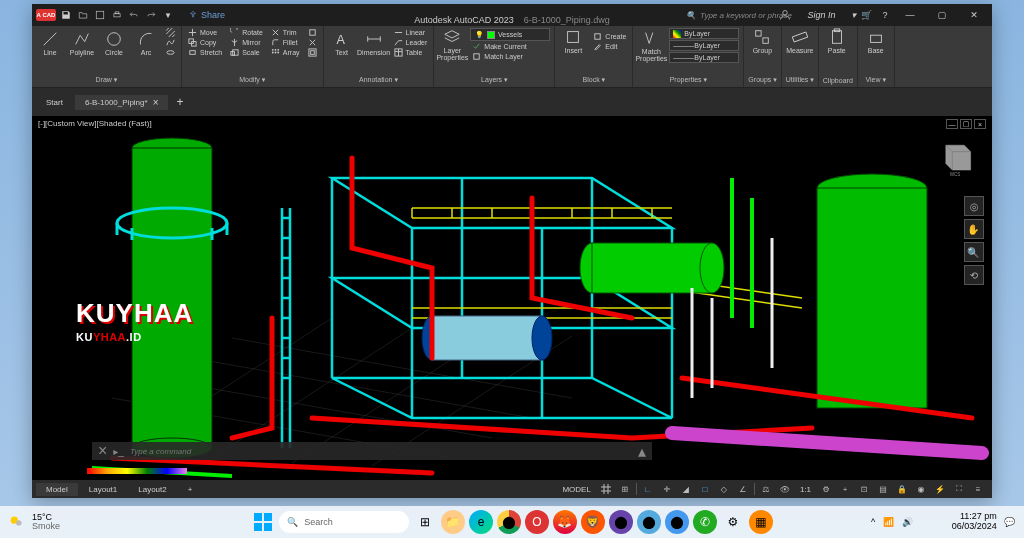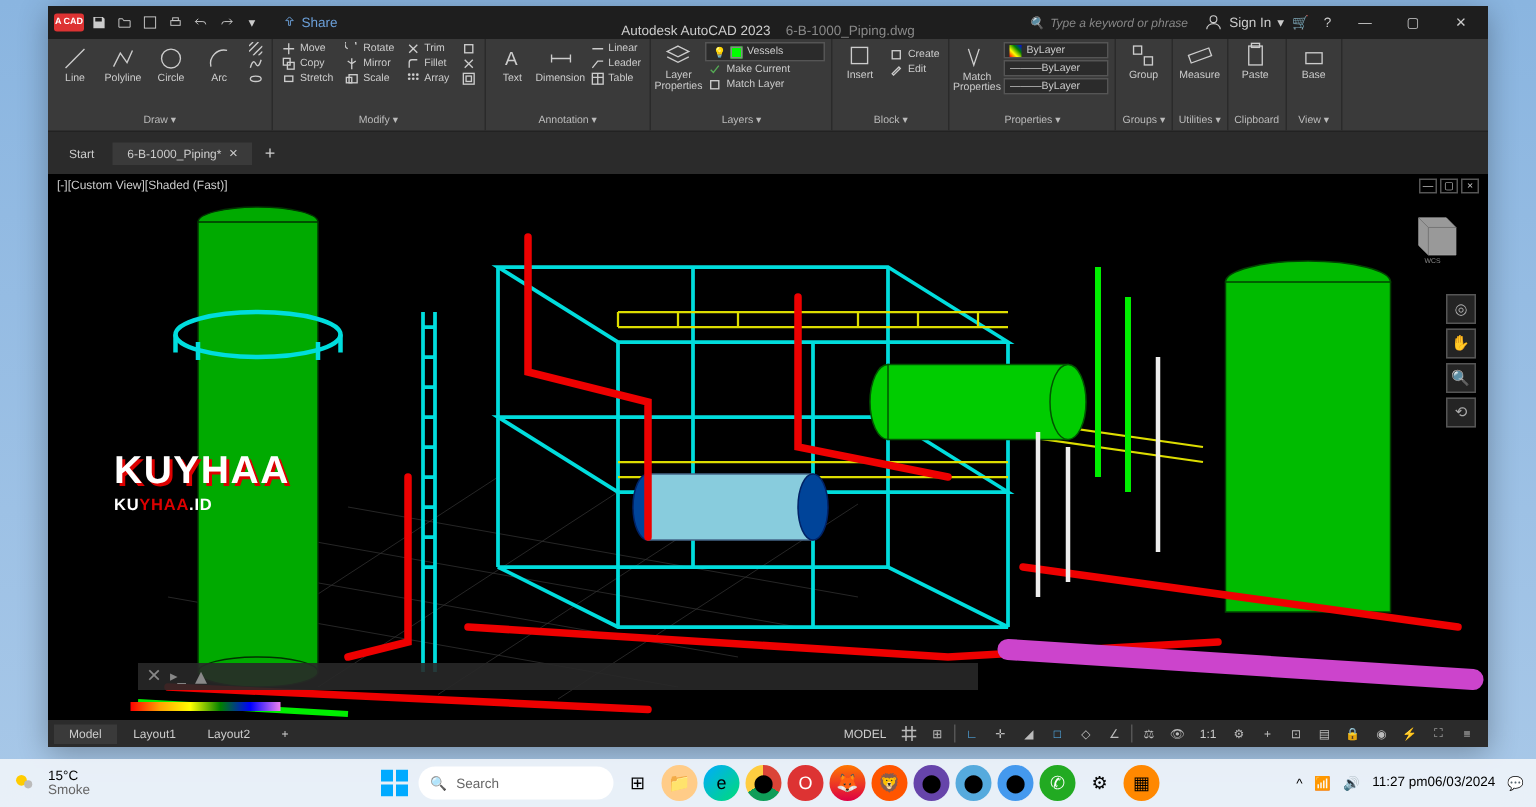--- a/index.html
+++ b/index.html
@@ -9,21 +9,21 @@
 
 .titlebar { height: 22px; background: #1e1e1e; display: flex; align-items: center; color: #ccc; font-size: 9px; position: relative; }
 .titlebar-left { display: flex; align-items: center; gap: 3px; padding-left: 4px; }
 .app-icon { width: 20px; height: 12px; background: #d33; border-radius: 2px; display: flex; align-items: center; justify-content: center; font-size: 6px; font-weight: bold; color: #fff; }
 .qat-icon { width: 14px; height: 14px; display: flex; align-items: center; justify-content: center; color: #ccc; cursor: pointer; }
 .qat-icon svg { width: 10px; height: 10px; }
 .share-btn { display: flex; align-items: center; gap: 3px; padding: 2px 6px; color: #6b9fd8; font-size: 9px; cursor: pointer; margin-left: 4px; }
 .titlebar-center { position: absolute; left: 50%; transform: translateX(-50%); display: flex; gap: 10px; font-size: 9px; margin-top: 10px; }
 .search-box { position: absolute; right: 200px; display: flex; align-items: center; gap: 4px; font-size: 8px; color: #888; font-style: italic; }
 .titlebar-right { margin-left: auto; display: flex; align-items: center; gap: 4px; padding-right: 4px; }
-.signin { display: flex; align-items: center; gap: 4px; font-size: 9px; cursor: pointer; }
+.signin { display: flex; align-items: center; gap: 16px; font-size: 9px; cursor: pointer; font-style: italic; }
 .win-btn { width: 28px; height: 18px; display: flex; align-items: center; justify-content: center; cursor: pointer; color: #ccc; }
 
 .menubar { height: 16px; background: #2b2b2b; display: flex; padding-left: 4px; gap: 2px; }
 .menu-tab { padding: 1px 8px; font-size: 9px; color: #ccc; cursor: pointer; }
 .menu-tab.active { background: #3b5a78; color: #fff; }
 
 .ribbon { height: 62px; background: #3a3a3a; display: flex; border-bottom: 1px solid #222; }
 .ribbon-group { border-right: 1px solid #2a2a2a; padding: 2px 4px; display: flex; flex-direction: column; justify-content: space-between; }
 .ribbon-group-label { font-size: 7px; color: #bbb; text-align: center; padding-bottom: 1px; }
 .ribbon-row { display: flex; gap: 4px; align-items: center; }
@@ -77,21 +77,21 @@
 
 .taskbar { position: absolute; bottom: 0; left: 0; right: 0; height: 32px; background: rgba(240,244,250,0.9); display: flex; align-items: center; justify-content: center; padding: 0 8px; backdrop-filter: blur(10px); }
 .taskbar-left { position: absolute; left: 8px; display: flex; align-items: center; gap: 6px; font-size: 9px; }
 .weather-icon { width: 18px; height: 18px; }
 .weather-text { display: flex; flex-direction: column; line-height: 1; }
 .taskbar-center { display: flex; align-items: center; gap: 4px; }
 .start-btn { width: 24px; height: 24px; display: flex; align-items: center; justify-content: center; cursor: pointer; }
 .search-bar { width: 130px; height: 22px; background: #fff; border-radius: 11px; display: flex; align-items: center; padding: 0 8px; gap: 6px; font-size: 9px; color: #666; }
 .tb-icon { width: 24px; height: 24px; border-radius: 50%; display: flex; align-items: center; justify-content: center; cursor: pointer; font-size: 12px; }
 .taskbar-right { position: absolute; right: 8px; display: flex; align-items: center; gap: 8px; font-size: 9px; }
-.tray-time { display: flex; flex-direction: row; align-items: flex-end; line-height: 1.1; }
+.tray-time { display: flex; flex-direction: column; align-items: flex-end; line-height: 1.1; margin-left: 30px; }
 </style>
 </head>
 <body>
 
 <div class="app-window">
 
   <div class="titlebar">
     <div class="titlebar-left">
       <div class="app-icon">A CAD</div>
       <div class="qat-icon">
@@ -593,20 +593,21 @@
     <div class="watermark">
       <div class="watermark-main">KUYHAA</div>
       <div class="watermark-sub">
         <span class="ku">KU</span><span class="yhaa">YHAA</span><span class="id">.ID</span>
       </div>
     </div>
 
     <div class="cmdline">
       <span style="color:#888">×</span>
       <span class="cmd-prefix">▸_</span>
+      <input class="cmd-input" placeholder="Type a command" style="">
       <span style="color:#888">▴</span>
     </div>
   </div>
 
   <div class="model-tabs">
     <div class="mt-left">
       <div class="model-tab active">Model</div>
       <div class="model-tab">Layout1</div>
       <div class="model-tab">Layout2</div>
       <div class="model-tab">+</div>

